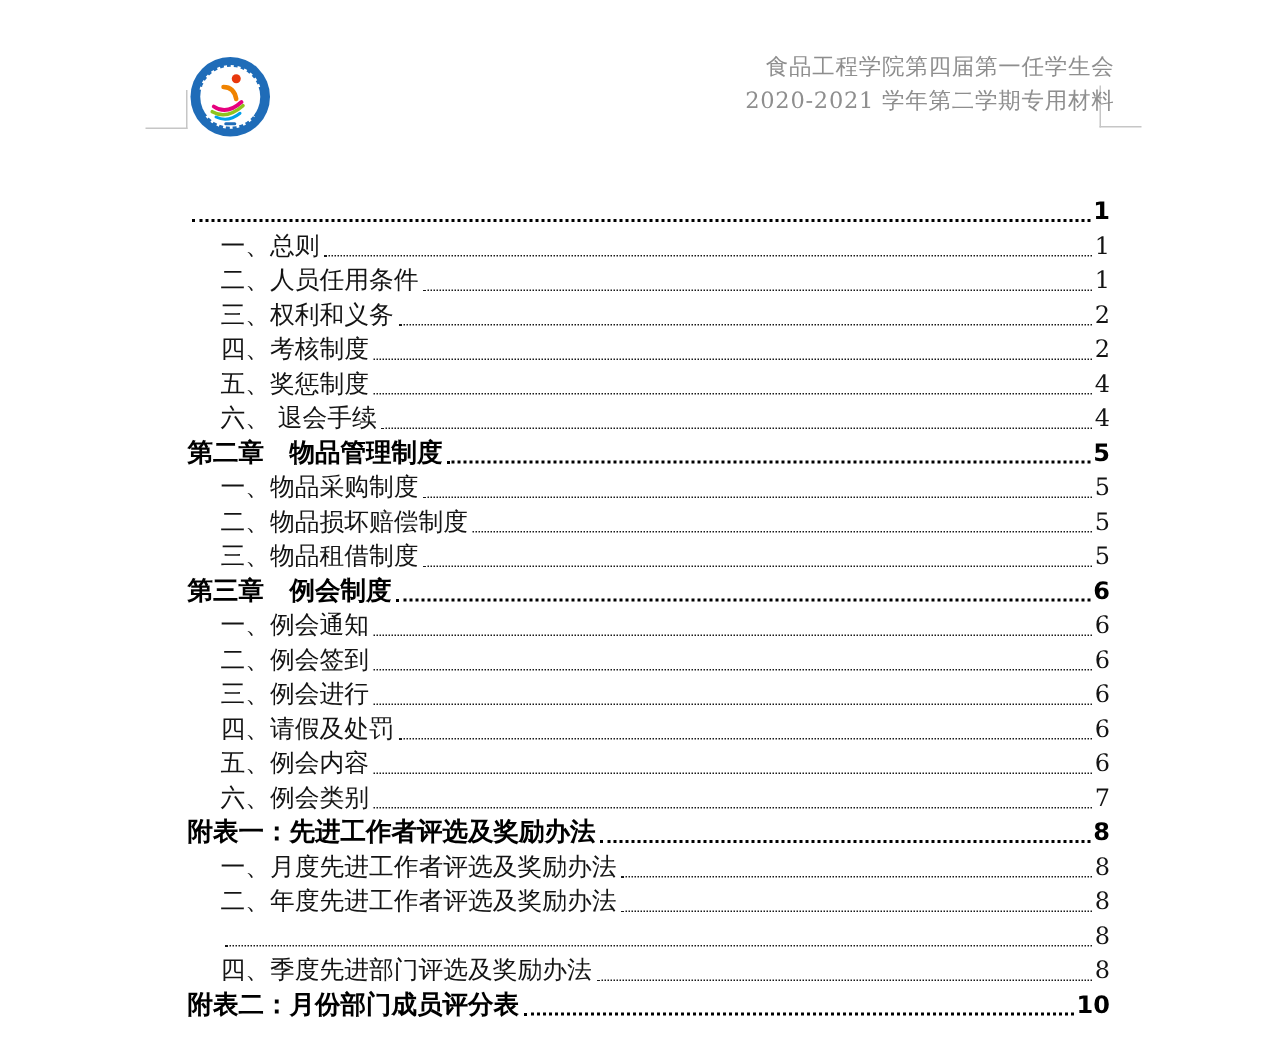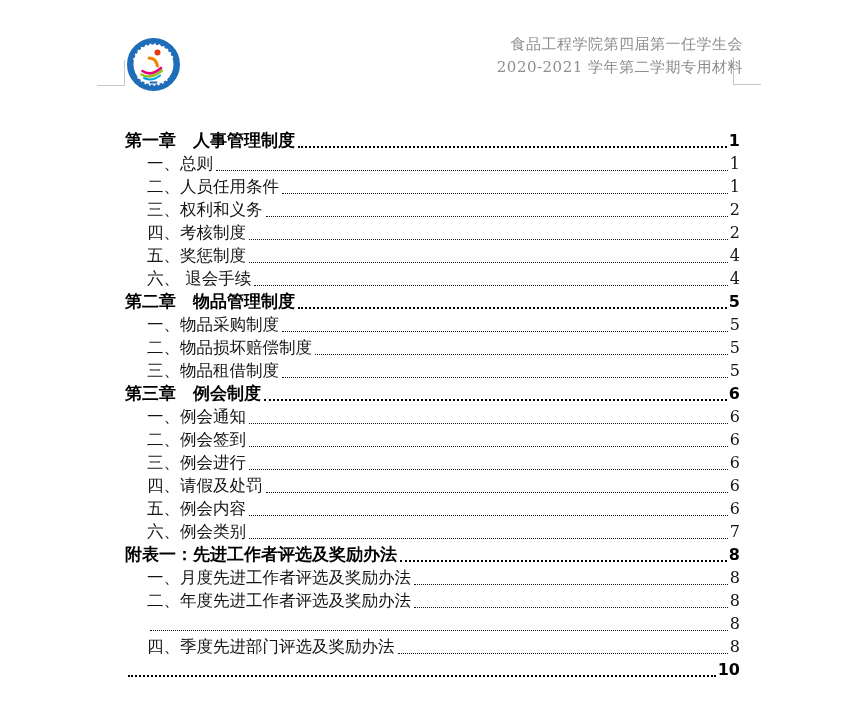--- a/index.html
+++ b/index.html
@@ -100,21 +100,20 @@
   </div>
 
   <div class="header-text">
     <div>食品工程学院第四届第一任学生会</div>
     <div>2020-2021 学年第二学期专用材料</div>
   </div>
 
 
   <div class="toc" id="toc">
       <div class="toc-row chapter">
-        <span class="toc-label">第一章　人事管理制度</span>
         <span class="leader"></span>
         <span class="toc-page">1</span>
       </div>
       <div class="toc-row sub">
         <span class="toc-label">一、总则</span>
         <span class="leader"></span>
         <span class="toc-page">1</span>
       </div>
       <div class="toc-row sub">
         <span class="toc-label">二、人员任用条件</span>
@@ -214,18 +213,19 @@
       <div class="toc-row sub">
         <span class="leader"></span>
         <span class="toc-page">8</span>
       </div>
       <div class="toc-row sub">
         <span class="toc-label">四、季度先进部门评选及奖励办法</span>
         <span class="leader"></span>
         <span class="toc-page">8</span>
       </div>
       <div class="toc-row chapter">
+        <span class="toc-label">附表二：月份部门成员评分表</span>
         <span class="leader"></span>
         <span class="toc-page">10</span>
       </div>
     </div>
 
 </div>
 
 </body></html>

